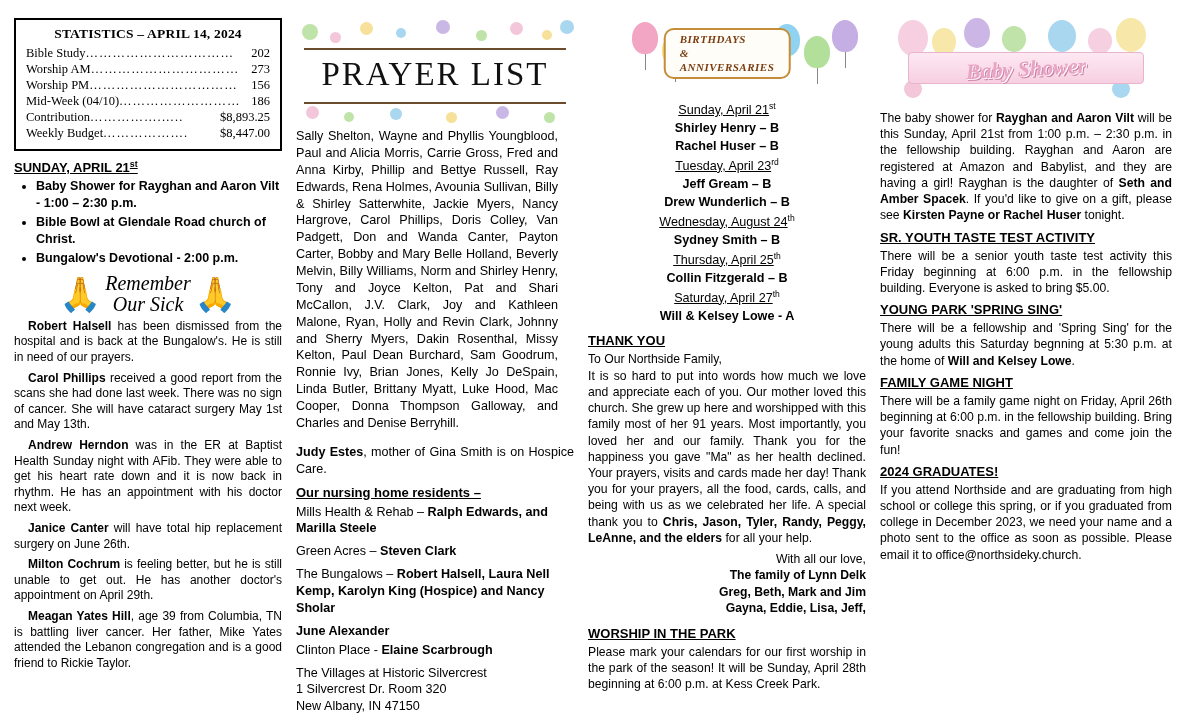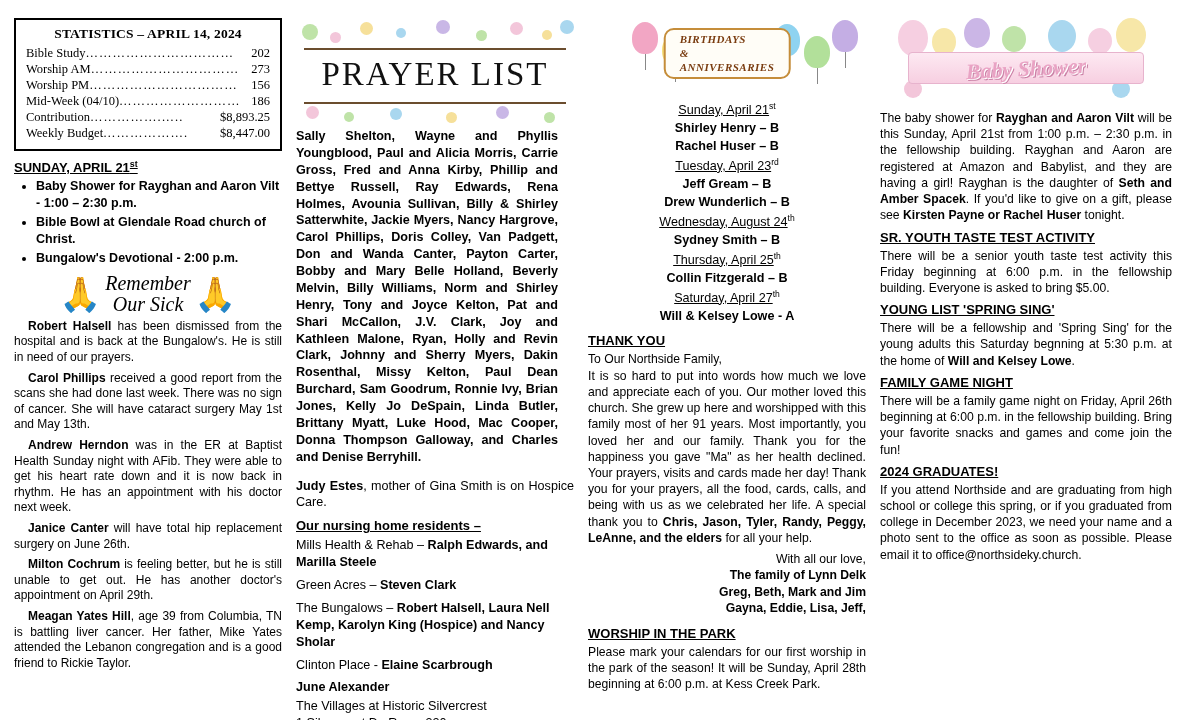--- a/index.html
+++ b/index.html
@@ -143,21 +143,21 @@
     background: #6b4d2e;
   }
   .prayer-rule.top { top: 30px; }
   .prayer-rule.bot { top: 84px; }
   .bloblet {
     position: absolute;
     border-radius: 50%;
   }
 
   .names {
-    font-weight: bold;
+    font-weight: normal;
     font-size: 12.6px;
     line-height: 1.34;
     text-align: justify;
     margin: 0 16px 7px 0;
   }
   .sub-para {
     font-size: 12.6px;
     line-height: 1.34;
     text-align: justify;
     margin: 12px 0 7px 0;
@@ -389,23 +389,23 @@
 
       <p class="names">Sally Shelton, Wayne and Phyllis Youngblood, Paul and Alicia Morris, Carrie Gross, Fred and Anna Kirby, Phillip and Bettye Russell, Ray Edwards, Rena Holmes, Avounia Sullivan, Billy &amp; Shirley Satterwhite, Jackie Myers, Nancy Hargrove, Carol Phillips, Doris Colley, Van Padgett, Don and Wanda Canter, Payton Carter, Bobby and Mary Belle Holland, Beverly Melvin, Billy Williams, Norm and Shirley Henry, Tony and Joyce Kelton, Pat and Shari McCallon, J.V. Clark, Joy and Kathleen Malone, Ryan, Holly and Revin Clark, Johnny and Sherry Myers, Dakin Rosenthal, Missy Kelton, Paul Dean Burchard, Sam Goodrum, Ronnie Ivy, Brian Jones, Kelly Jo DeSpain, Linda Butler, Brittany Myatt, Luke Hood, Mac Cooper, Donna Thompson Galloway, and Charles and Denise Berryhill.</p>
 
       <p class="sub-para"><b>Judy Estes</b><span>, mother of Gina Smith is on Hospice Care.</span></p>
 
       <div class="nursing-head">Our nursing home residents –</div>
 
       <p class="nursing-line"><span>Mills Health &amp; Rehab – </span><b>Ralph Edwards, and Marilla Steele</b></p>
       <p class="nursing-line"><span>Green Acres – </span><b>Steven Clark</b></p>
       <p class="nursing-line"><span>The Bungalows – </span><b>Robert Halsell, Laura Nell Kemp, Karolyn King (Hospice) and Nancy Sholar</b></p>
+      <p class="nursing-line" style="margin-bottom:2px;"><b>June Alexander</b></p>
+
       <p class="nursing-line"><span>Clinton Place - </span><b>Elaine Scarbrough</b></p>
-
-      <p class="nursing-line" style="margin-bottom:2px;"><b>June Alexander</b></p>
       <p class="addr">The Villages at Historic Silvercrest</p>
       <p class="addr">1 Silvercrest Dr. Room 320</p>
       <p class="addr">New Albany, IN 47150</p>
     </div>
 
     <div class="col col3">
 
       <div class="bday-head">
         <span class="balloon" style="left:44px; top:4px;  background:#f2a6c4;"></span>
         <span class="balloon" style="left:74px; top:16px; background:#f6dd7a;"></span>
@@ -460,21 +460,21 @@
         <span class="bbl" style="left:232px;top:62px; width:18px; height:18px; background:#a9d7ef;"></span>
         <div class="baby-band"></div>
         <div class="baby-word">Baby Shower</div>
       </div>
 
       <p class="just"><span>The baby shower for </span><b>Rayghan and Aaron Vilt</b><span> will be this Sunday, April 21st from 1:00 p.m. – 2:30 p.m. in the fellowship building. Rayghan and Aaron are registered at Amazon and Babylist, and they are having a girl! Rayghan is the daughter of </span><b>Seth and Amber Spacek</b><span>. If you'd like to give on a gift, please see </span><b>Kirsten Payne or Rachel Huser</b><span> tonight.</span></p>
 
       <div class="block-head">SR. YOUTH TASTE TEST ACTIVITY</div>
       <p class="just">There will be a senior youth taste test activity this Friday beginning at 6:00 p.m. in the fellowship building. Everyone is asked to bring $5.00.</p>
 
-      <div class="block-head">YOUNG LIST 'SPRING SING'</div>
+      <div class="block-head">YOUNG PARK 'SPRING SING'</div>
       <p class="just"><span>There will be a fellowship and 'Spring Sing' for the young adults this Saturday begnning at 5:30 p.m. at the home of </span><b>Will and Kelsey Lowe</b><span>.</span></p>
 
       <div class="block-head">FAMILY GAME NIGHT</div>
       <p class="just">There will be a family game night on Friday, April 26th beginning at 6:00 p.m. in the fellowship building. Bring your favorite snacks and games and come join the fun!</p>
 
       <div class="block-head">2024 GRADUATES!</div>
       <p class="just">If you attend Northside and are graduating from high school or college this spring, or if you graduated from college in December 2023, we need your name and a photo sent to the office as soon as possible. Please email it to office@northsideky.church.</p>
     </div>
 
   </div>

